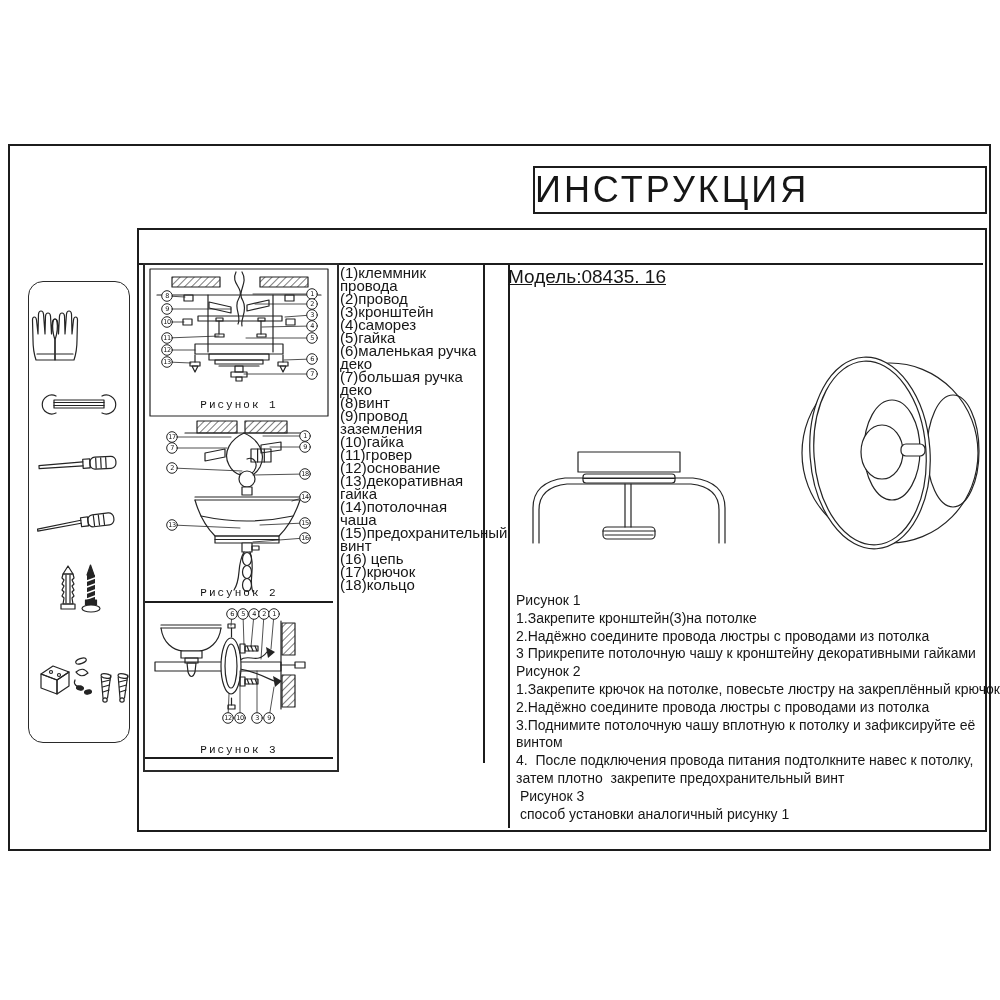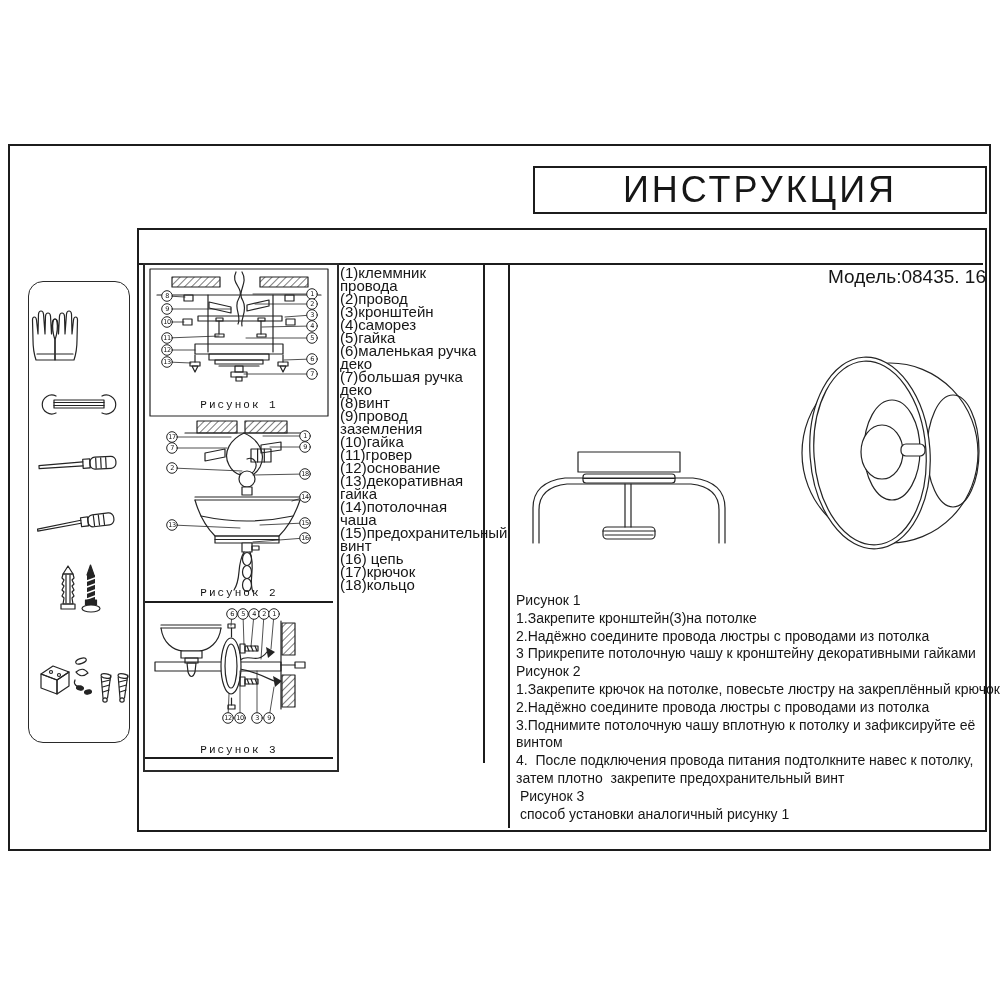--- a/index.html
+++ b/index.html
@@ -2,24 +2,24 @@
 <html><head>
 <meta charset="utf-8">
 <style>
   html,body{margin:0;padding:0;background:#fff;}
   #page{position:relative;width:1000px;height:1000px;background:#fff;overflow:hidden;
         font-family:"Liberation Sans",sans-serif;color:#161616;}
   .abs{position:absolute;}
   .ln{position:absolute;background:#1c1c1c;}
   #outer-border{left:8px;top:144px;width:979px;height:703px;border:2px solid #1c1c1c;}
   #title-box{left:533px;top:166px;width:450px;height:44px;border:2px solid #1c1c1c;
-             display:flex;align-items:center;justify-content:center;}
+             display:flex;align-items:center;justify-content:flex-start;}
   #title-box span{font-size:36px;letter-spacing:3px;font-weight:500;}
   #inner-box{left:137px;top:228px;width:846px;height:600px;border:2px solid #1c1c1c;}
-  #model-text{left:508px;top:266px;width:478px;font-size:19px;text-align:right;white-space:pre;}
+  #model-text{left:508px;top:266px;width:478px;font-size:19px;white-space:pre;text-decoration:underline;}
   #figures-panel{left:143px;top:263px;width:192px;height:505px;border:2px solid #2a2a2a;}
   #parts-list{left:340px;top:266px;width:144px;font-family:"Liberation Sans",sans-serif;
               font-size:15px;line-height:13px;white-space:pre-line;}
   #instructions{left:516px;top:592px;width:468px;font-size:14px;line-height:17.8px;white-space:pre;}
   #sidebar{left:28px;top:281px;width:100px;height:460px;border:1.5px solid #2a2a2a;border-radius:15px;}
   .fig *{stroke:#242424;fill:none;stroke-width:1.2;stroke-linejoin:round;stroke-linecap:round;}
   .fig text{stroke:none;fill:#111;}
   .fig circle.co{fill:#fff;stroke-width:1;}
   .fig line.leader{stroke-width:.8;}
   .fig text.con{font-family:"DejaVu Sans",sans-serif;font-size:6.5px;text-anchor:middle;letter-spacing:-.5px;}

